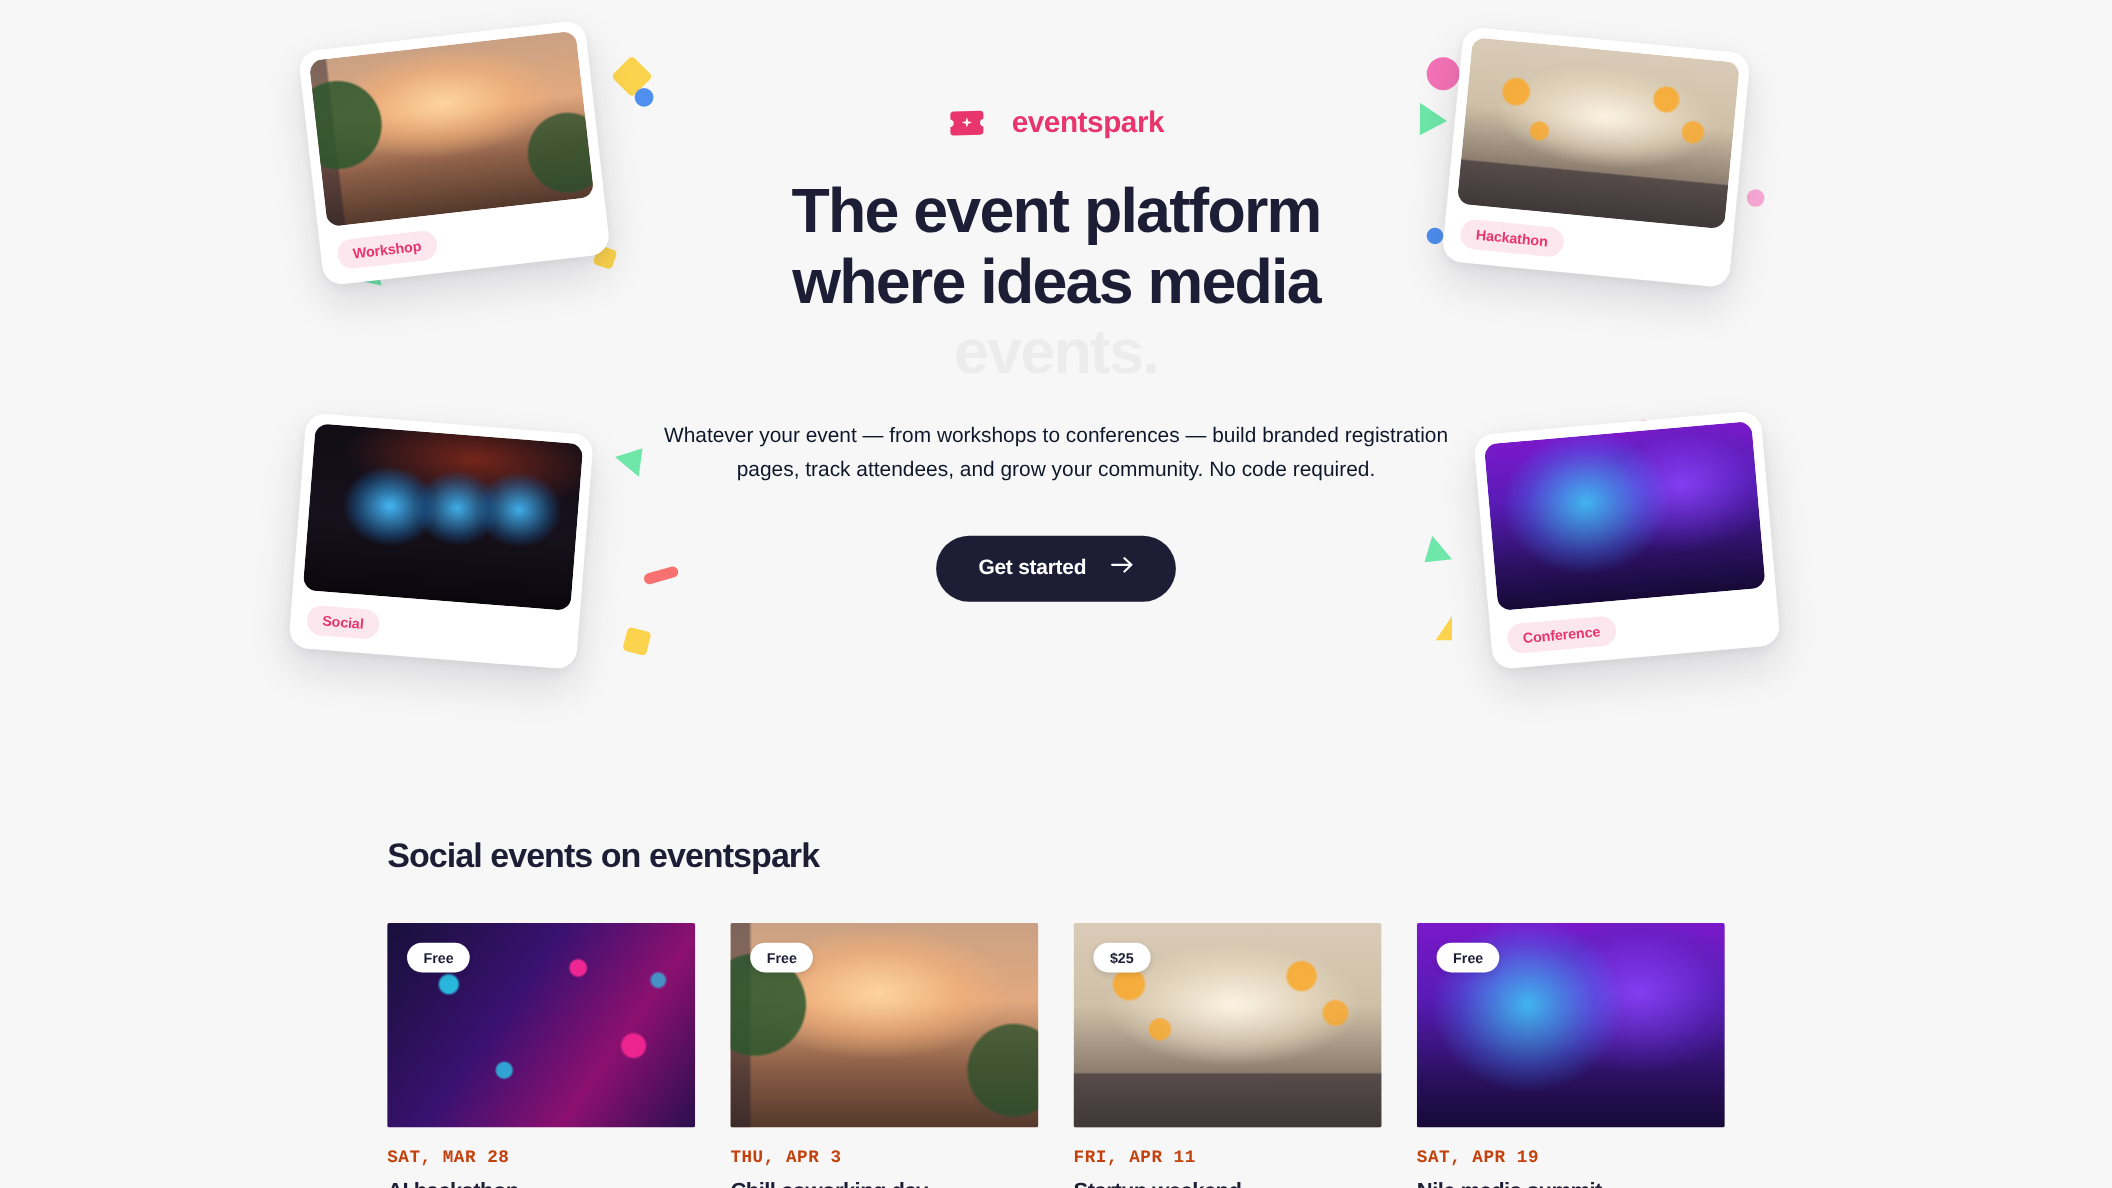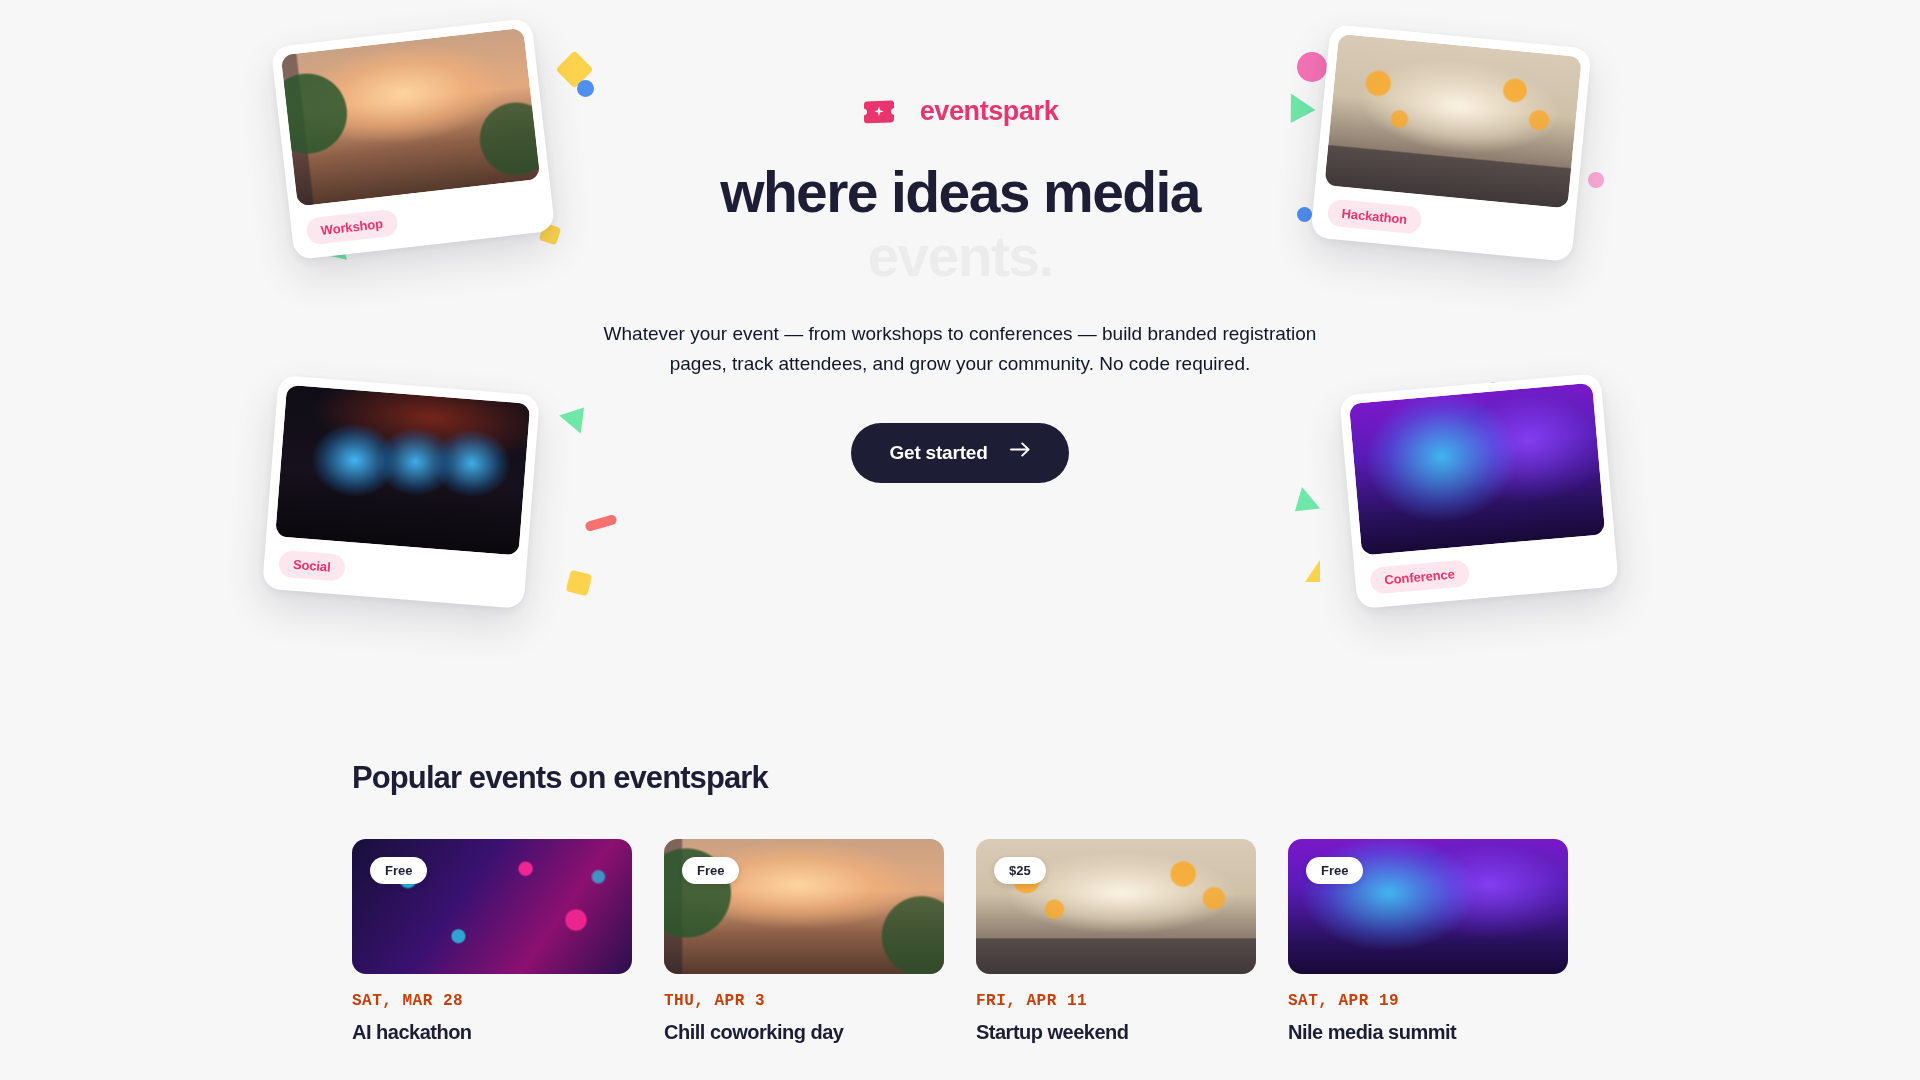--- a/index.html
+++ b/index.html
@@ -185,22 +185,22 @@
   }
   .grid {
     display: grid;
     grid-template-columns: repeat(4, 1fr);
     gap: 32px;
   }
   .ev-card { position: relative; }
   .ev-thumb {
     position: relative;
     width: 100%;
-    height: 135px;
-    border-radius: 14px;
+    height: 186px;
+    border-radius: 2px;
     overflow: hidden;
   }
   .price-badge {
     position: absolute;
     left: 18px; top: 18px;
     background: #ffffff;
     color: #1d1d35;
     font-size: 13px;
     font-weight: 700;
     border-radius: 999px;
@@ -298,41 +298,42 @@
           <path d="M2 4.2 C2 2.6 3.2 1.4 4.8 1.4 L29.2 0.6 C30.8 0.6 32 1.8 32 3.4 L32 8
                    C30.2 8.2 28.9 9.7 28.9 11.5 C28.9 13.3 30.2 14.8 32 15 L32 19.6
                    C32 21.2 30.8 22.4 29.2 22.4 L4.8 23.2 C3.2 23.2 2 22 2 20.4 L2 15.6
                    C3.8 15.4 5.1 13.9 5.1 12.1 C5.1 10.3 3.8 8.8 2 8.6 Z" fill="#e8356d"></path>
           <path d="M17 6.6 L18.1 10.2 L21.7 11.3 L18.1 12.4 L17 16 L15.9 12.4 L12.3 11.3 L15.9 10.2 Z" fill="#ffffff"></path>
         </svg>
         <span class="brand-name">eventspark</span>
       </div>
 
       <h1 class="headline">
+        <span class="ln">The event platform</span>
         <span class="ln">where ideas media</span>
         <span class="ln ln-faded">events.</span>
       </h1>
 
       <p class="subhead">Whatever your event — from workshops to conferences — build branded registration pages, track attendees, and grow your community. No code required.</p>
 
       <div class="cta-wrap">
         <button class="cta">
           <span>Get started</span>
           <svg class="arr" width="21" height="15" viewBox="0 0 21 15">
             <path d="M1 7.5 H18 M12.2 1.4 L18.6 7.5 L12.2 13.6" fill="none" stroke="#ffffff" stroke-width="1.9" stroke-linecap="round" stroke-linejoin="round"></path>
           </svg>
         </button>
       </div>
 
     </div>
   </section>
 
   <section class="section">
     <div class="section-inner">
-      <h2 class="section-title">Popular events on eventspark</h2>
+      <h2 class="section-title">Social events on eventspark</h2>
 
       <div class="grid">
 
         <article class="ev-card">
           <div class="ev-thumb img-ai">
             <span class="price-badge">Free</span>
           </div>
           <div class="ev-date">SAT, MAR 28</div>
           <div class="ev-title">AI hackathon</div>
         </article>

